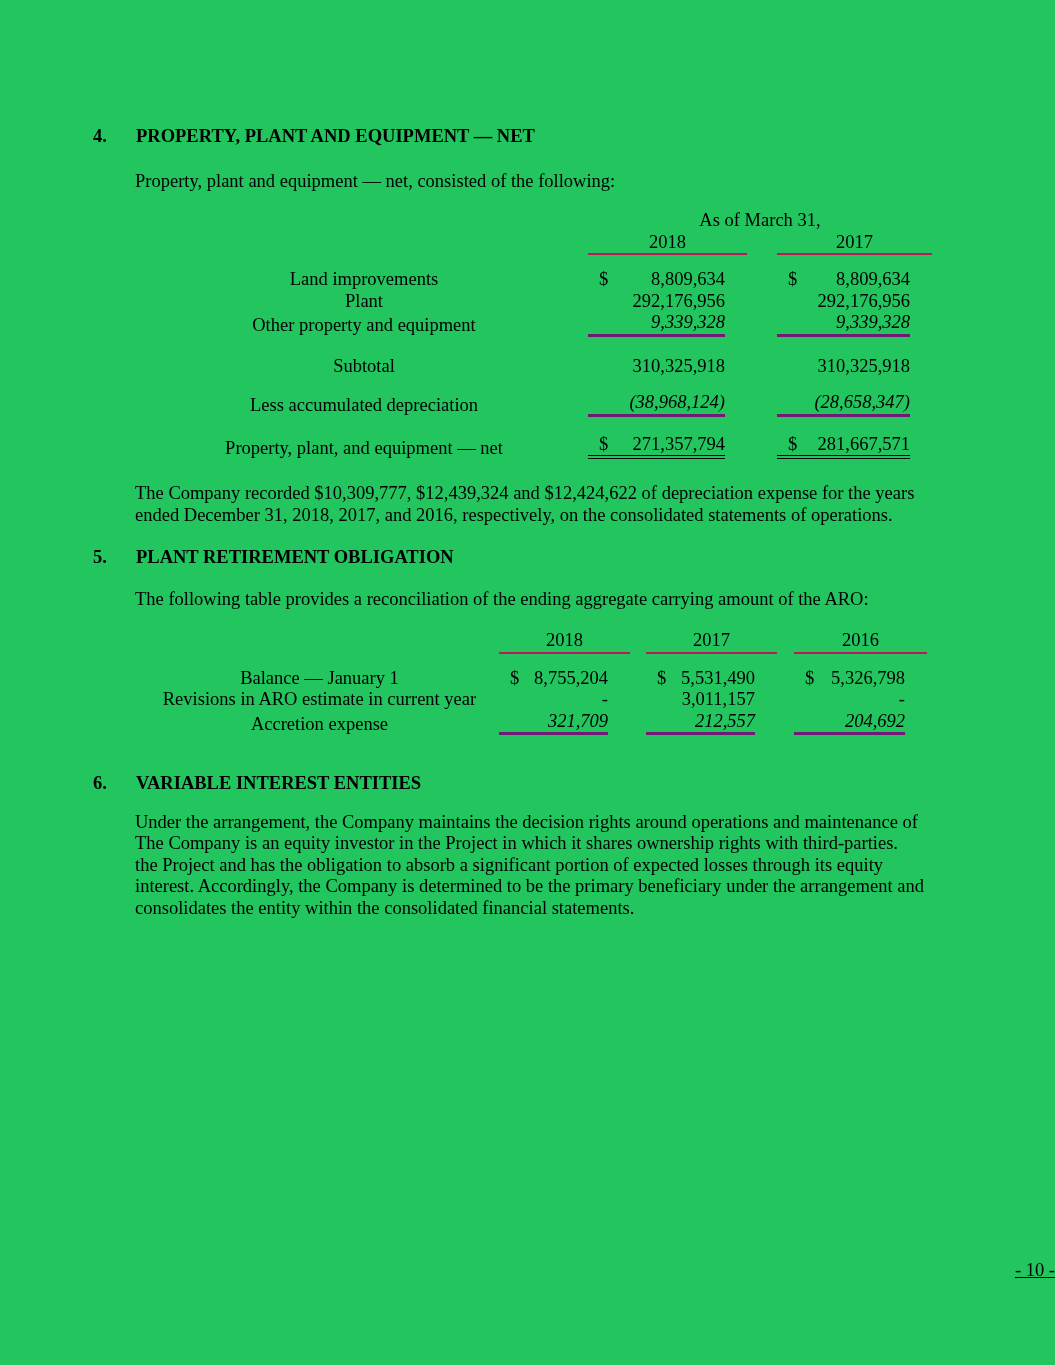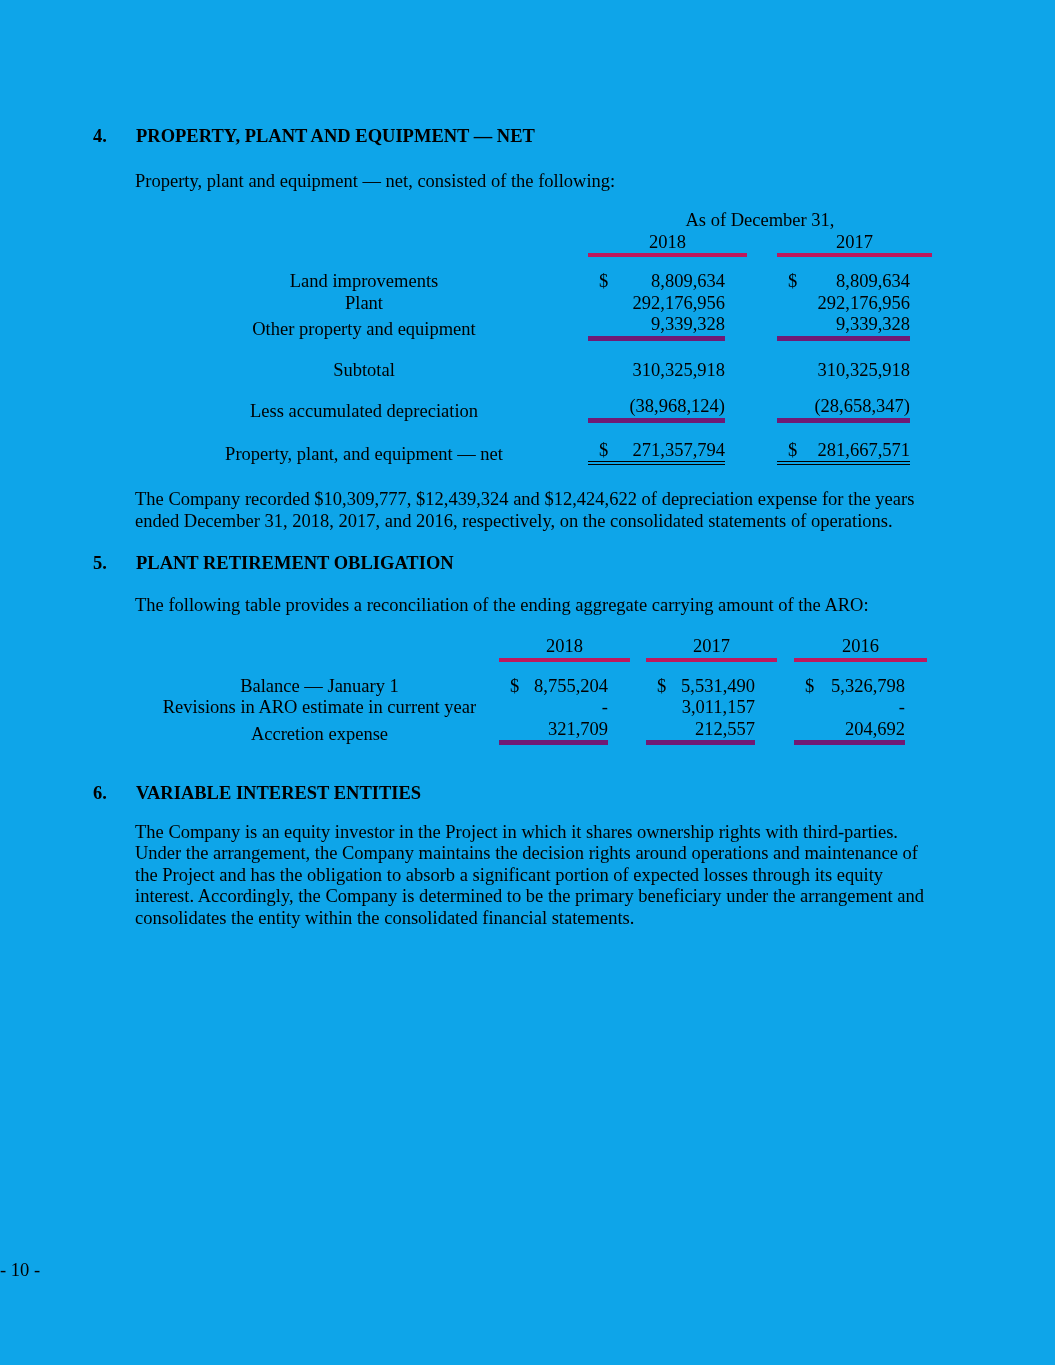--- a/index.html
+++ b/index.html
@@ -1,21 +1,21 @@
 <!DOCTYPE html>
 <html><head>
 <meta charset="utf-8">
 <style>
   html, body { margin: 0; padding: 0; background: #ffffff; }
   .page {
     position: relative;
     width: 1055px;
     height: 1365px;
     margin: 0 auto;
-    background: #0ea5e9;
+    background: #22c55e;
     font-family: "Liberation Serif", "DejaVu Serif", serif;
     font-size: 18.5px;
     line-height: 21.5px;
     color: #000000;
     box-sizing: border-box;
     padding-top: 126px;
     overflow: hidden;
   }
 
   
@@ -25,41 +25,42 @@
   
   .para { margin-left: 135px; width: 838px; }
 
   
   table.fin { border-collapse: collapse; table-layout: fixed; margin-left: 140px; }
   table.fin td, table.fin th { padding: 0; vertical-align: bottom; font-weight: normal; }
   .lbl { text-align: center; white-space: nowrap; overflow: hidden; }
   .ind48 { padding-left: 48px; }
   .ind9  { padding-left: 9px; }
   .spanner { font-weight: bold; text-align: center; white-space: nowrap; }
-  .yr { font-weight: bold; border-bottom: 4px solid #be185d; }
+  .yr { font-weight: bold; border-bottom: 2px solid #be185d; }
   .amt .cl {
     display: flex;
     justify-content: space-between;
     align-items: baseline;
     margin-right: 22px;
     padding-left: 11px;
     white-space: nowrap;
   }
-  .amt.ul  .cl { border-bottom: 5px solid #701a75; }
+  .amt.ul  .cl { border-bottom: 3px solid #701a75; font-style: italic; }
   .amt.dul .cl { border-bottom: 4px double #000; }
   tr.spr { line-height: 0; font-size: 0; }
   tr.spr td { height: inherit; }
 
   
   .footer {
     position: absolute;
     top: 1260px;
     left: 0;
     width: 100%;
-    text-align: left;
+    text-align: right;
+    text-decoration: underline;
   }
 </style>
 </head>
 <body>
 
 <div class="page">
 
   <div class="sec-head">
     <span class="sec-num">4.</span><span>PROPERTY, PLANT AND EQUIPMENT — NET</span>
   </div>
@@ -69,21 +70,21 @@
   <table class="fin" style="margin-top:18px">
     <colgroup>
       <col style="width:448px">
         <col style="width:159px">
         <col style="width:30px">
         <col style="width:155px">
     </colgroup>
     <tbody>
         <tr>
       <td class="lbl"></td>
-      <th class="spanner" colspan="3">As of December 31,</th>
+      <th class="spanner" colspan="3">As of March 31,</th>
     </tr>
     <tr>
       <td class="lbl"></td>
       <th class="yr">2018</th>
       <td></td>
       <th class="yr">2017</th>
     </tr>
     <tr class="spr" style="height:14px">
           <td colspan="4"></td>
         </tr>
@@ -300,22 +301,22 @@
           <td colspan="6"></td>
         </tr>
   </tbody>
     </table>
 
   <div class="sec-head" style="margin-top:21px">
     <span class="sec-num">6.</span><span>VARIABLE INTEREST ENTITIES</span>
   </div>
 
   <div class="para" style="margin-top:17px">
+    <div>Under the arrangement, the Company maintains the decision rights around operations and maintenance of</div>
     <div>The Company is an equity investor in the Project in which it shares ownership rights with third-parties.</div>
-    <div>Under the arrangement, the Company maintains the decision rights around operations and maintenance of</div>
     <div>the Project and has the obligation to absorb a significant portion of expected losses through its equity</div>
     <div>interest. Accordingly, the Company is determined to be the primary beneficiary under the arrangement and</div>
     <div>consolidates the entity within the consolidated financial statements.</div>
   </div>
 
   <div class="footer">- 10 -</div>
 
 </div>
 
 </body></html>

